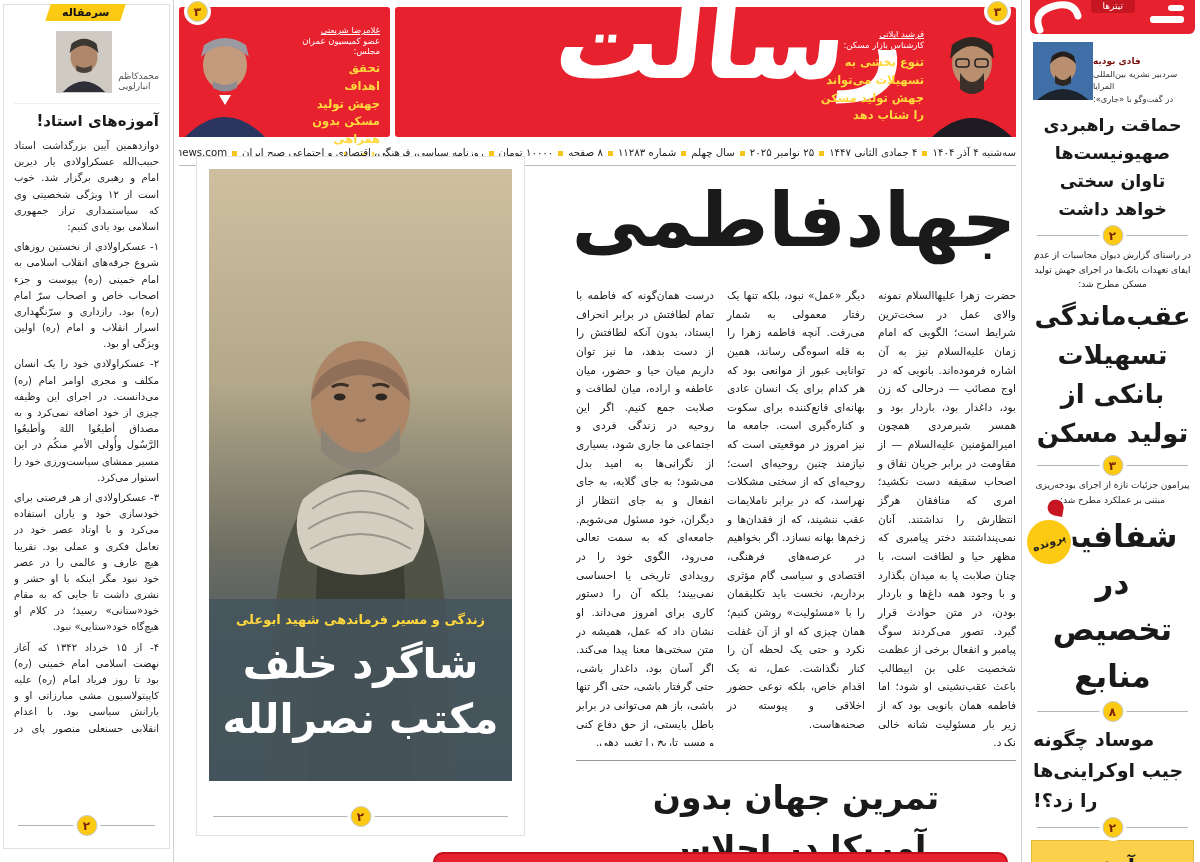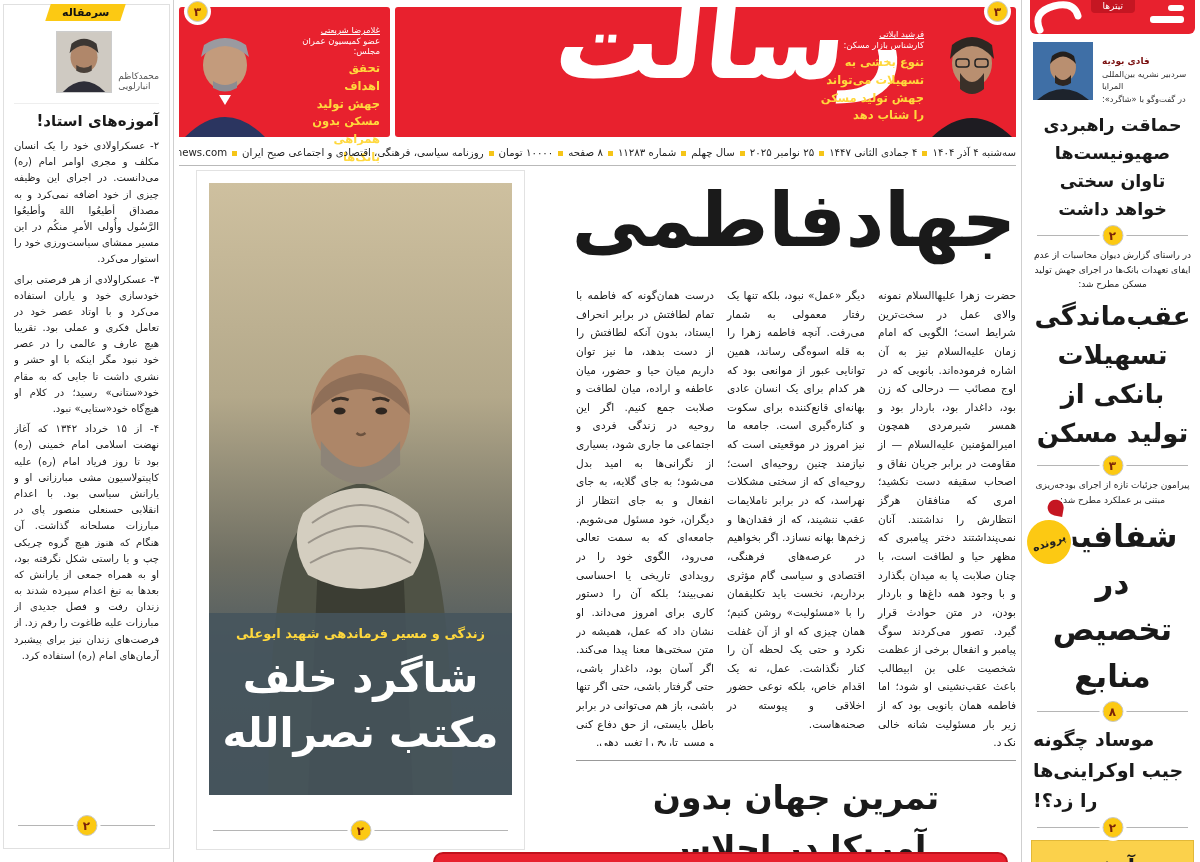--- a/index.html
+++ b/index.html
@@ -42,21 +42,21 @@
   .logo-calli { position:absolute; right:110px; top:-26px; color:#fff; font-size:104px; font-weight:bold;
                 transform:skewX(-6deg); letter-spacing:-4px; }
 
   .dateline { position:absolute; left:179px; top:140px; width:837px; height:26px;
               border-bottom:1px solid #b9b9b9; display:flex; align-items:center;
               font-size:10.2px; color:#222; white-space:nowrap; overflow:hidden; }
   .dl-item::after { content:""; display:inline-block; width:5px; height:5px; background:#f5c518;
                     margin:0 5px; vertical-align:middle; }
 
   
-  .feature { position:absolute; left:196px; top:170px; width:329px; height:680px;
+  .feature { position:absolute; left:196px; top:156px; width:329px; height:680px;
              border:1px solid #e2e2e2; background:#fff; padding:12px 12px 0 12px; }
   .feature-img { width:100%; height:612px; display:block; }
   .feature-cap { position:absolute; left:12px; right:12px; top:455px; text-align:center; }
   .feature-kicker { color:#ffd83d; font-size:13px; font-weight:bold; margin-bottom:10px; }
   .feature-title { color:#fff; font-size:41px; font-weight:bold; line-height:1.35; }
   .feature-foot { position:absolute; bottom:6px; left:12px; right:12px; }
 
   
   .lead { position:absolute; left:576px; top:174px; width:440px; }
   .lead h1 { font-size:75px; font-weight:bold; text-align:left; letter-spacing:-2px; margin:2px 0 22px 0; }
@@ -68,21 +68,21 @@
   .red-strip { position:absolute; left:433px; top:852px; width:575px; height:12px; background:#e8212e;
                border:2px solid #c0121c; border-bottom:none; border-radius:10px 10px 0 0; }
 
   
   .rail { position:absolute; left:1027px; top:0; width:171px; height:862px; }
   .rail-banner { position:relative; margin:0 3px; height:34px; background:#e8212e;
                  border-radius:0 0 6px 6px; overflow:hidden; }
   .rail-tab { position:absolute; top:0; right:60px; background:#c51622; color:#fff; font-size:9px;
               padding:1px 12px 2px; border-radius:0 0 4px 4px; }
   .rail-s { margin:0 6px; position:relative; }
-  .s1-top { display:flex; gap:9px; margin-top:8px; }
+  .s1-top { display:flex; gap:0; margin-top:8px; }
   .s1-cap { flex:1; text-align:left; padding-top:14px; }
   .s1-name { font-size:9px; font-weight:bold; color:#7a1010; margin-bottom:2px;}
   .s1-role { font-size:8.3px; color:#333; line-height:1.5; }
   .s1-photo { width:60px; height:58px; flex:0 0 auto; }
   .rail-head-sm { font-size:17.5px; font-weight:bold; text-align:center; line-height:1.6; margin-top:6px; }
   .rail-kicker { font-size:9px; text-align:center; line-height:1.6; color:#222; margin-top:4px; }
   .rail-head-md { font-size:26px; font-weight:bold; text-align:center; line-height:1.5; margin-top:6px; }
   .rail-head-lg { font-size:31px; font-weight:bold; text-align:center; line-height:1.5; margin-top:6px; }
   .rail-head-s4 { font-size:19px; font-weight:bold; text-align:left; line-height:1.6; margin-top:8px; }
   .tag-parvandeh { position:absolute; left:-6px; top:42px; width:44px; height:44px; border-radius:50%;
@@ -110,20 +110,22 @@
         <rect width="56" height="62" fill="#cfcac2"></rect>
         <ellipse cx="28" cy="26" rx="14" ry="16" fill="#b0876a"></ellipse>
         <path d="M13 22 q15 -16 30 0 l-2 -10 q-13 -10 -26 0 z" fill="#3c3733"></path>
         <path d="M20 34 q8 6 16 0 l0 6 q-8 5 -16 0 z" fill="#4a413a"></path>
         <path d="M6 62 q22 -22 44 0 z" fill="#2e2e38"></path>
       </svg>
     </div>
     <div class="ed-title">آموزه‌های استاد!</div>
     <div class="ed-body">
 
+    <p>دوازدهمین آیین بزرگداشت استاد حبیب‌الله عسکراولادی یار دیرین امام و رهبری برگزار شد. خوب است از ۱۲ ویژگی شخصیتی وی که سیاستمداری تراز جمهوری اسلامی بود یادی کنیم:</p>
+        <p>۱- عسکراولادی از نخستین روزهای شروع جرقه‌های انقلاب اسلامی به امام خمینی (ره) پیوست و جزء اصحاب خاص و اصحاب سرّ امام (ره) بود. رازداری و سرّنگهداری اسرار انقلاب و امام (ره) اولین ویژگی او بود.</p>
         <p>۲- عسکراولادی خود را یک انسان مکلف و مجری اوامر امام (ره) می‌دانست. در اجرای این وظیفه چیزی از خود اضافه نمی‌کرد و به مصداق أطیعُوا اللهَ وأطیعُوا الرَّسُول وأُولی الأمرِ منکُم در این مسیر ممشای سیاست‌ورزی خود را استوار می‌کرد.</p>
         <p>۳- عسکراولادی از هر فرصتی برای خودسازی خود و یاران استفاده می‌کرد و با اوتاد عصر خود در تعامل فکری و عملی بود. تقریبا هیچ عارف و عالمی را در عصر خود نبود مگر اینکه با او حشر و نشری داشت تا جایی که به مقام خود«ستانی» رسید؛ در کلام او هیچ‌گاه خود«ستایی» نبود.</p>
         <p>۴- از ۱۵ خرداد ۱۳۴۲ که آغاز نهضت اسلامی امام خمینی (ره) بود تا روز فریاد امام (ره) علیه کاپیتولاسیون مشی مبارزاتی او و یارانش سیاسی بود. با اعدام انقلابی حسنعلی منصور پای در مبارزات مسلحانه گذاشت. آن هنگام که هنوز هیچ گروه چریکی چپ و یا راستی شکل نگرفته بود، او به همراه جمعی از یارانش که بعدها به تیغ اعدام سپرده شدند به زندان رفت و فصل جدیدی از مبارزات علیه طاغوت را رقم زد. از فرصت‌های زندان نیز برای پیشبرد آرمان‌های امام (ره) استفاده کرد.</p>
       </div>
     <div class="ed-foot">
       <div class="sep">
         <div class="nbadge">۲</div>
       </div>
     </div>
   </aside>
@@ -234,21 +236,21 @@
         <rect x="138" y="5" width="16" height="6" rx="3" fill="#fff"></rect>
       </svg>
       <div class="rail-tab">تیترها</div>
     </div>
 
     <div class="rail-s">
       <div class="s1-top">
         <div class="s1-cap">
           <div class="s1-name">فادی بودیه</div>
           <div class="s1-role">سردبیر نشریه بین‌المللی المرایا</div>
-          <div class="s1-role">در گفت‌وگو با «شاگرد»:</div>
+          <div class="s1-role">در گفت‌وگو با «جاری»:</div>
         </div>
         <svg class="s1-photo" viewBox="0 0 60 58">
           <rect width="60" height="58" fill="#3f6fa6"></rect>
           <ellipse cx="30" cy="25" rx="13" ry="15" fill="#b98f70"></ellipse>
           <path d="M17 22 q13 -15 26 0 l-2 -8 q-11 -9 -22 0 z" fill="#241f1c"></path>
           <path d="M22 33 q8 10 16 0 l0 8 q-8 6 -16 0 z" fill="#2e2620"></path>
           <path d="M4 58 q26 -22 52 0 z" fill="#1d232c"></path>
         </svg>
       </div>
       <div class="rail-head-sm">حماقت راهبردی صهیونیست‌ها تاوان سختی خواهد داشت</div>

